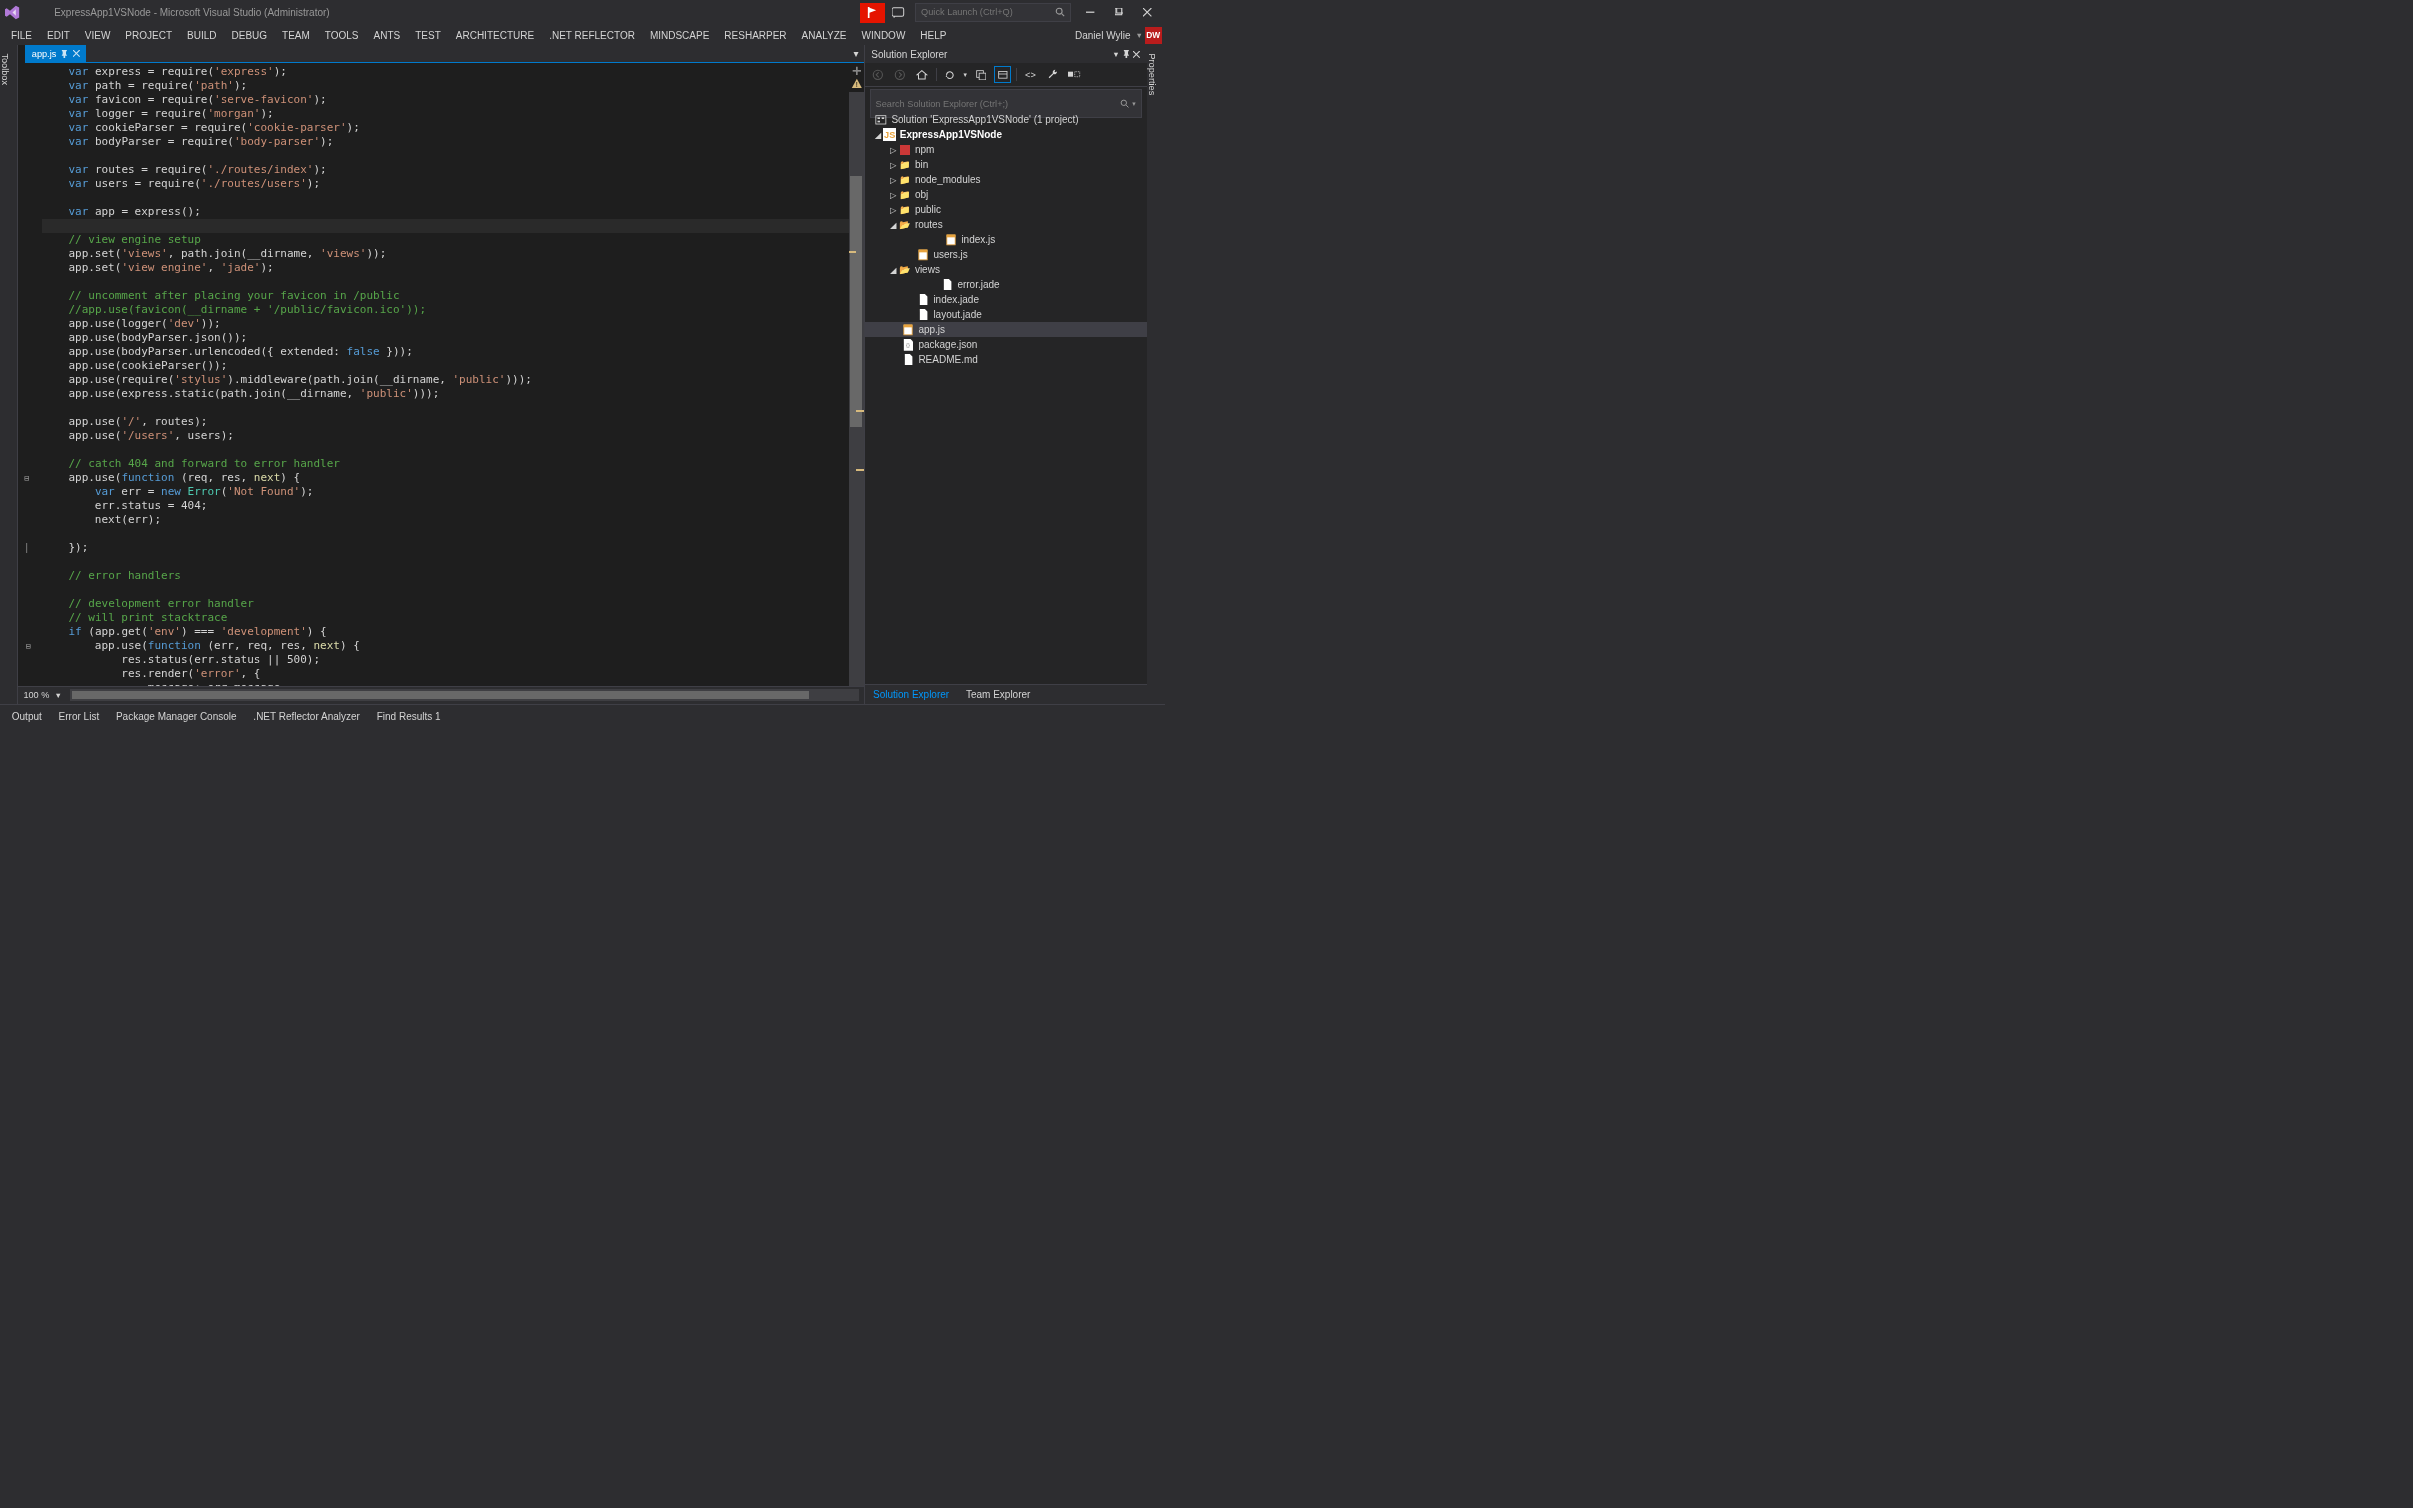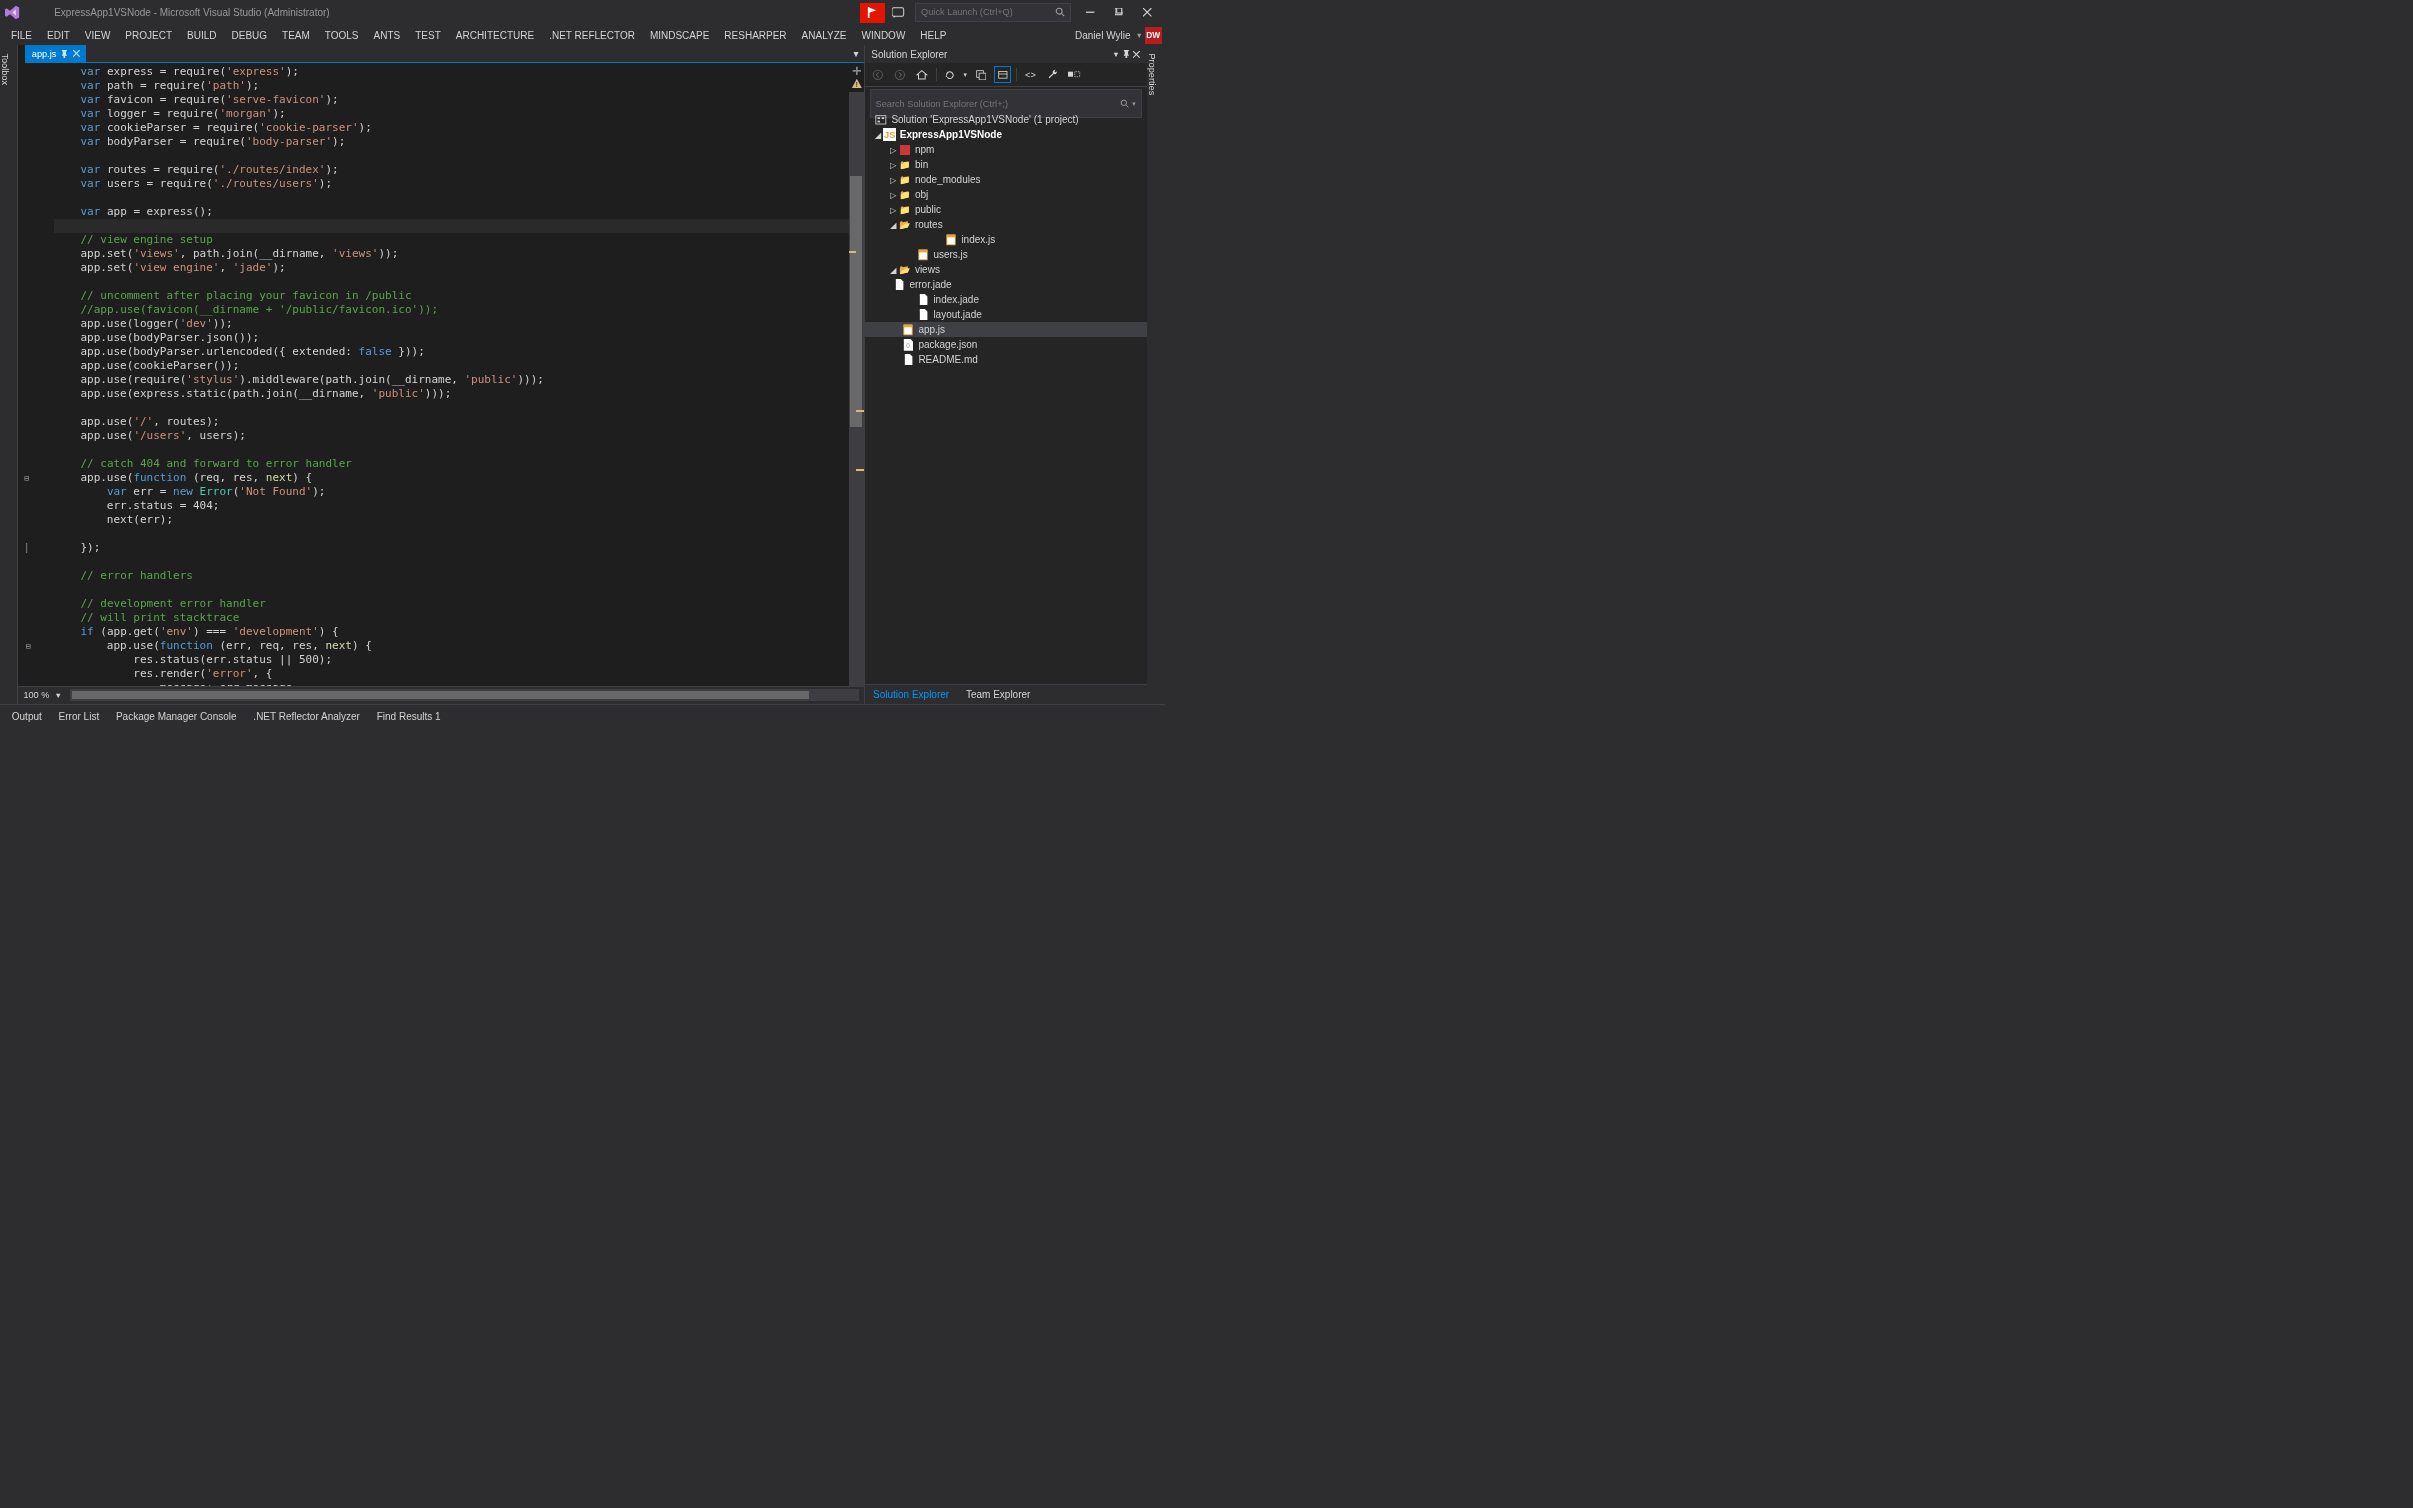--- a/index.html
+++ b/index.html
@@ -20,21 +20,21 @@
 .menubar .user-badge { width: 17px; height: 17px; background: #b91c1c; color: #fff; display: inline-flex; align-items: center; justify-content: center; font-size: 8.4px; font-weight: bold; margin-left: 1.7px; }
 .main { display: flex; height: 659px; }
 .left-tool { width: 18.4px; background: #2d2d30; writing-mode: vertical-lr; text-orientation: mixed; padding-top: 5px; color: #d4d4d4; font-size: 9.2px; border-right: 0.8px solid #3f3f46; }
 .left-tool span { padding: 3.4px 2.5px; }
 .editor-area { flex: 1; display: flex; flex-direction: column; background: #1e1e1e; position: relative; }
 .tabs { height: 18.4px; background: #2d2d30; display: flex; align-items: stretch; border-bottom: 1.7px solid #007acc; margin-left: 6.7px;}
 .tab { background: #007acc; color: #fff; display: flex; align-items: center; padding: 0 6.7px; font-size: 9.2px; gap: 5px; }
 .tab .pin { opacity: 0.8; }
 .tab .close { opacity: 0.8; }
 .tabs-dd { margin-left: auto; width: 15px; display: flex; align-items: center; justify-content: center; color: #d4d4d4; }
-.code-wrap { flex: 1; display: flex; overflow: hidden; position: relative; padding-left: 12px; }
+.code-wrap { flex: 1; display: flex; overflow: hidden; position: relative; }
 .code { flex: 1; padding: 1.7px 0 0 23.5px; font-family: Consolas, monospace; font-size: 11px; line-height: 14px; white-space: pre; overflow: hidden; background: #1e1e1e; }
 .vscroll { width: 15px; background: #3e3e42; position: relative; }
 .vscroll .thumb { background: #686868; position: absolute; left: 1.7px; right: 1.7px; top: 84px; height: 251px; }
 .vscroll .mark { position: absolute; left: 1.7px; right: 1.7px; height: 1.7px; background: #d7ba7d; }
 .vscroll .mark1 { left:0; right:50%; top: 159px; background:#d7ba7d;}
 .vscroll .mark2 { left:50%; right:0; top: 318px; background:#d7ba7d;}
 .vscroll .mark3 { left:50%; right:0; top: 377px; background:#d7ba7d;}
 .warn-badge { position: absolute; top: 1.7px; right: 0px; width: 13.4px; height: 27px; display: flex; flex-direction: column; align-items: center; gap:1.7px; }
 .ed-bottom { height: 18.4px; background: #2d2d30; display: flex; align-items: center; padding: 0 5px; border-top: 0.8px solid #3f3f46; }
 .zoom { color: #d4d4d4; font-size: 9.2px; display: flex; align-items: center; gap: 5px; }
@@ -394,21 +394,21 @@
               <rect x="1" y="1" width="10" height="3" fill="#e8a33d"></rect>
             </svg>
           </span>
           <span class="lbl">users.js</span>
         </div>
       <div class="row" style="padding-left:23.5px;">
           <span class="chev">◢</span>
           <span class="ico folder-ico">📂</span>
           <span class="lbl">views</span>
         </div>
-      <div class="row" style="padding-left:28px;">
+      <div class="row" style="padding-left:76px;">
           <span class="ico file-ico">
             <svg width="8.4" height="11" viewBox="0 0 10 13">
               <path d="M1 0h6l3 3v10H1z" fill="#fff"></path>
             </svg>
           </span>
           <span class="lbl">error.jade</span>
         </div>
       <div class="row" style="padding-left:52px;">
           <span class="ico file-ico">
             <svg width="8.4" height="11" viewBox="0 0 10 13">

